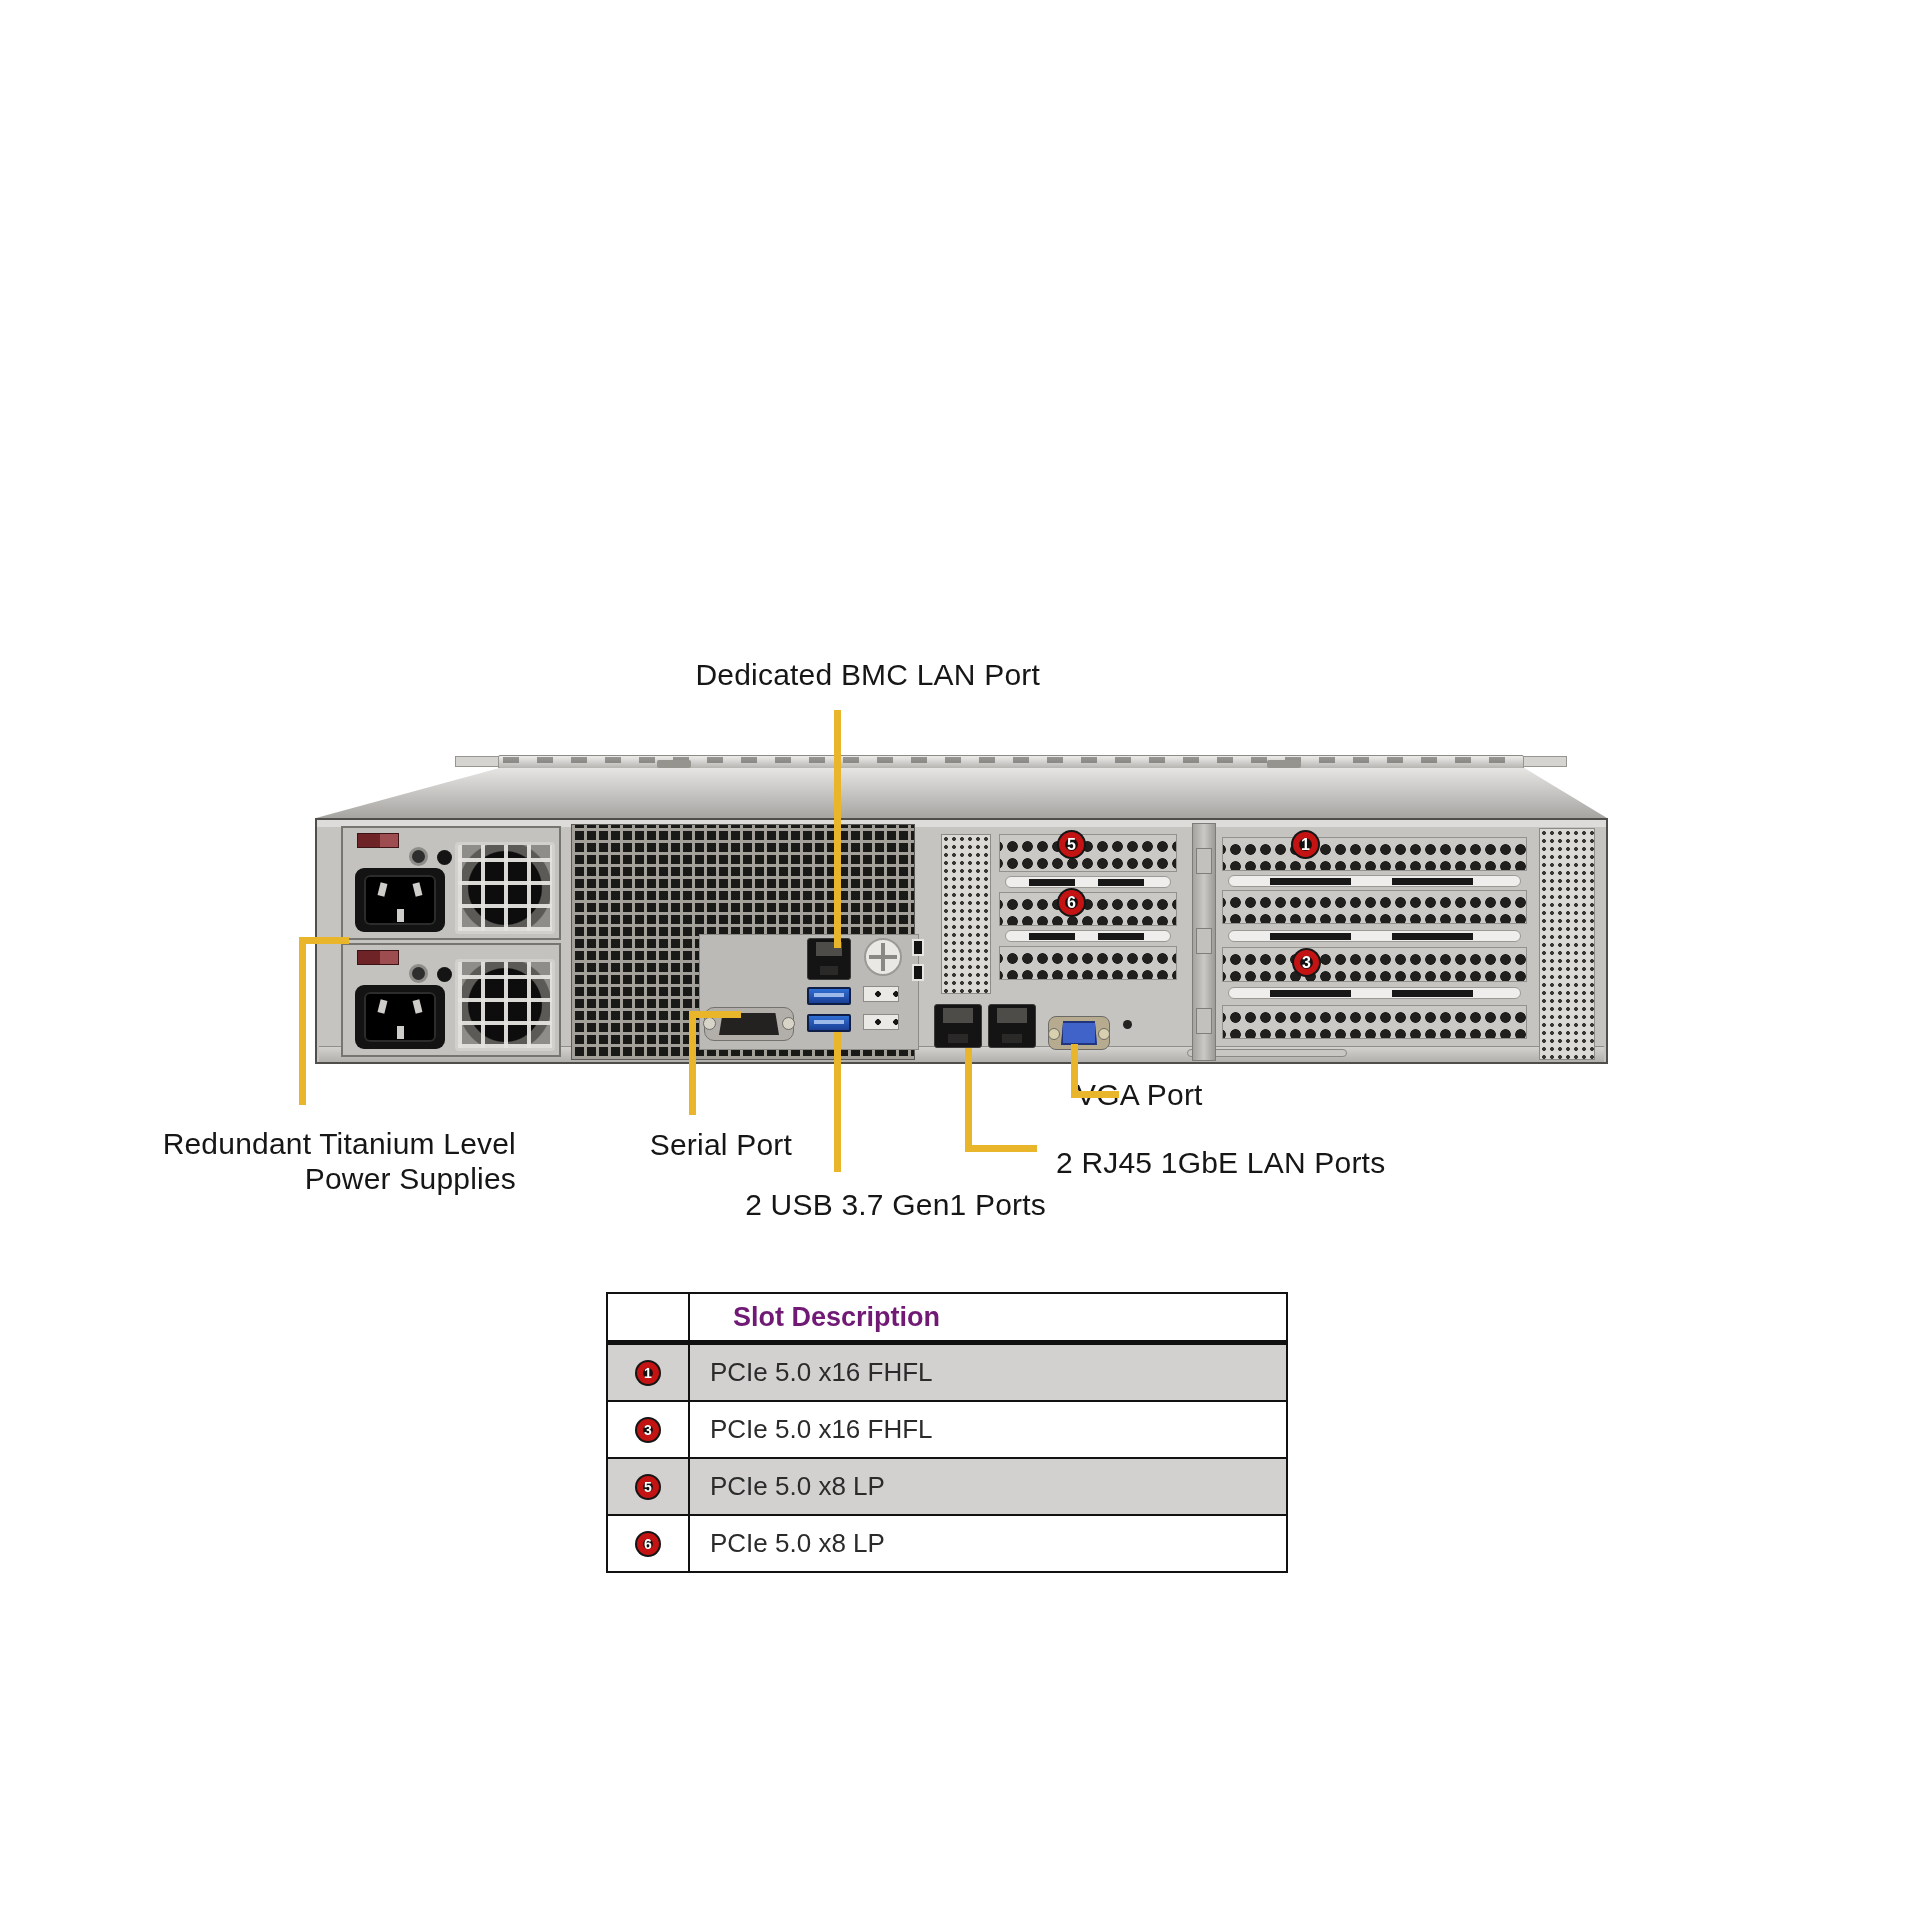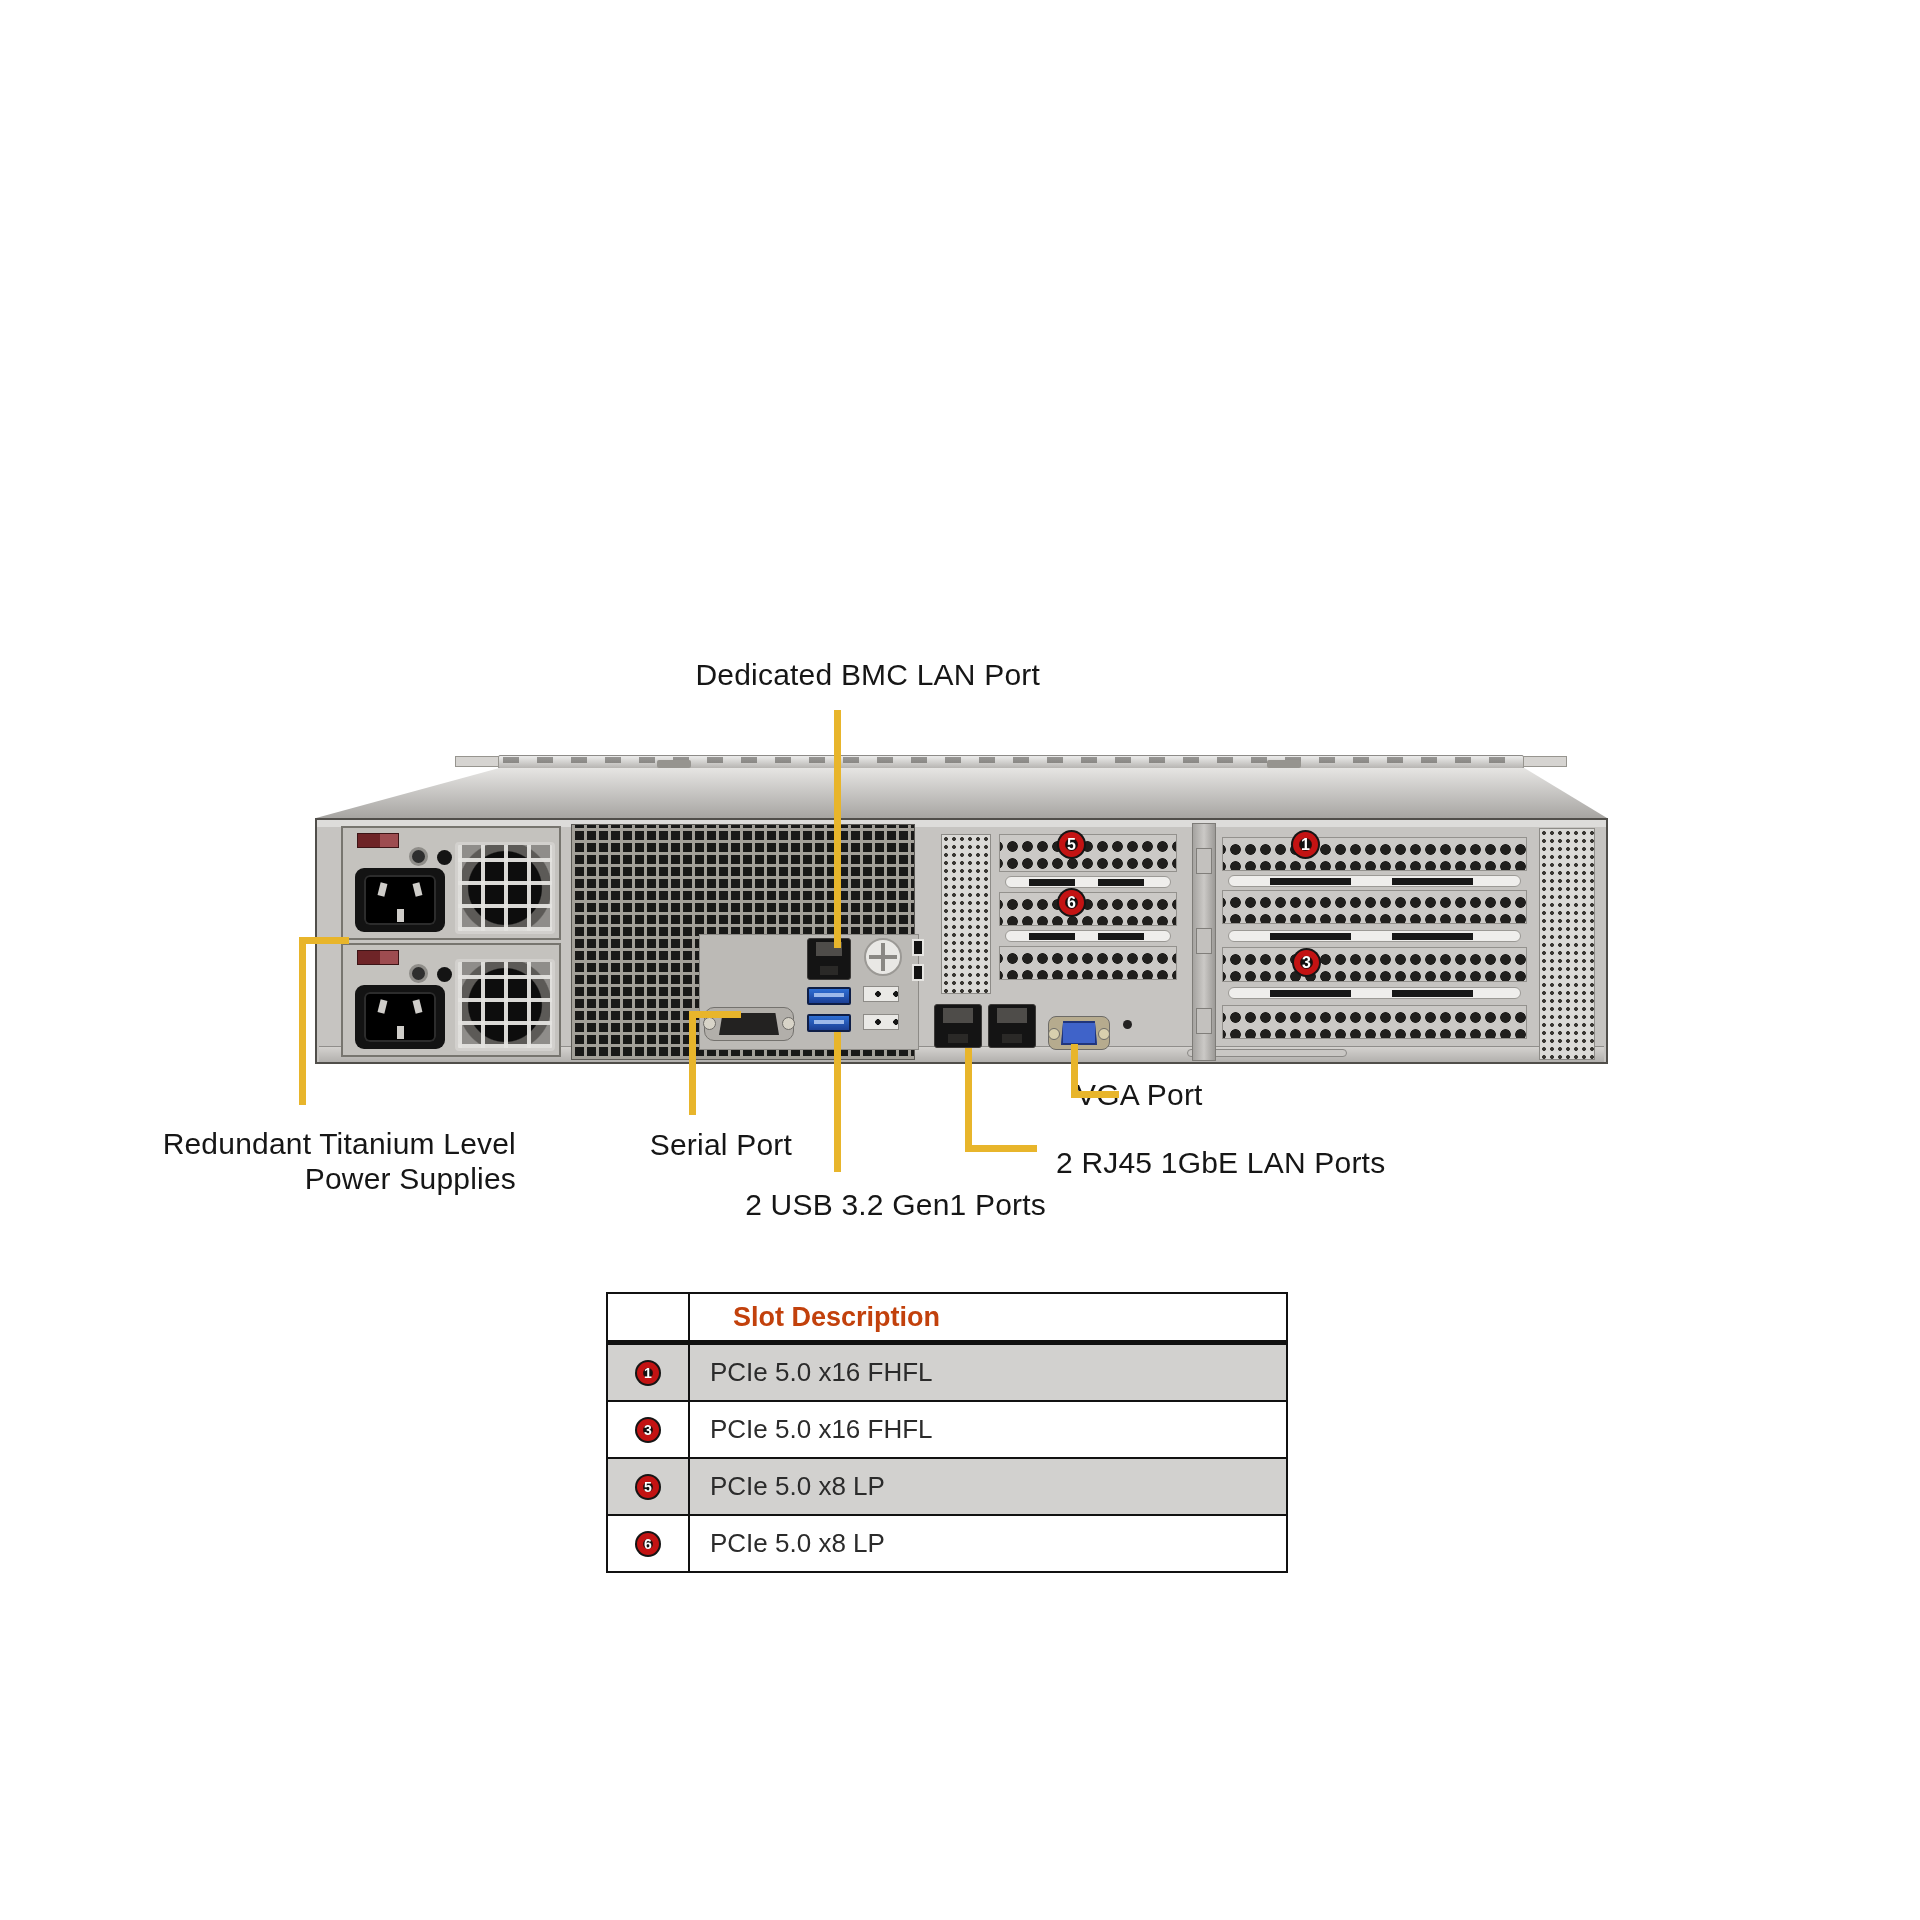--- a/index.html
+++ b/index.html
@@ -118,21 +118,21 @@
     color:#fff;font-weight:bold;z-index:20;}
   .badge.on-chassis{position:absolute;width:25px;height:25px;font-size:16px;}
 
   
   .slot-table{position:absolute;left:606px;top:1292px;width:682px;border:2px solid #111;background:#fff;}
   .t-row{display:flex;align-items:center;height:57px;border-top:2px solid #111;}
   .t-row.header{height:49px;border-top:none;border-bottom:3px solid #111;}
   .t-cell-badge{width:82px;align-self:stretch;border-right:2px solid #111;
     display:flex;align-items:center;justify-content:center;}
   .t-cell-desc{flex:1;padding-left:20px;font-size:26px;color:#2b2b2b;}
-  .t-row.header .t-cell-desc{font-weight:bold;font-size:27px;color:#c2410c;padding-left:43px;}
+  .t-row.header .t-cell-desc{font-weight:bold;font-size:27px;color:#701a75;padding-left:43px;}
   .t-row.shaded{background:var(--shade);}
   .badge.in-table{width:22px;height:22px;font-size:14px;}
 </style>
 </head>
 <body>
 
 <div class="canvas">
 
 
   <div class="lbl center" style="left:640px;top:658px;width:400px;">Dedicated BMC LAN Port</div>
@@ -239,21 +239,21 @@
   <div class="callout-line" style="left:965px;top:1048px;width:7px;height:104px;"></div>
   <div class="callout-line" style="left:965px;top:1145px;width:72px;height:7px;"></div>
   <div class="callout-line" style="left:1071px;top:1044px;width:7px;height:54px;"></div>
   <div class="callout-line" style="left:1071px;top:1091px;width:48px;height:7px;"></div>
 
   <div class="lbl center" style="left:96px;top:1126px;width:420px;line-height:35px;">
     <span style="display:block;">Redundant Titanium Level</span>
     <span style="display:block;">Power Supplies</span>
   </div>
   <div class="lbl center" style="left:592px;top:1128px;width:200px;">Serial Port</div>
-  <div class="lbl center" style="left:626px;top:1188px;width:420px;">2 USB 3.2 Gen1 Ports</div>
+  <div class="lbl center" style="left:626px;top:1188px;width:420px;">2 USB 3.7 Gen1 Ports</div>
   <div class="lbl" style="left:1056px;top:1130px;white-space:nowrap;margin-top:16px;">2 RJ45 1GbE LAN Ports</div>
   <div class="lbl" style="left:1076px;top:1078px;white-space:nowrap;">VGA Port</div>
 
   <div class="slot-table">
     <div class="t-row header">
       <div class="t-cell-badge"></div>
       <div class="t-cell-desc">Slot Description</div>
     </div>
     <div class="t-row shaded">
       <div class="t-cell-badge">

